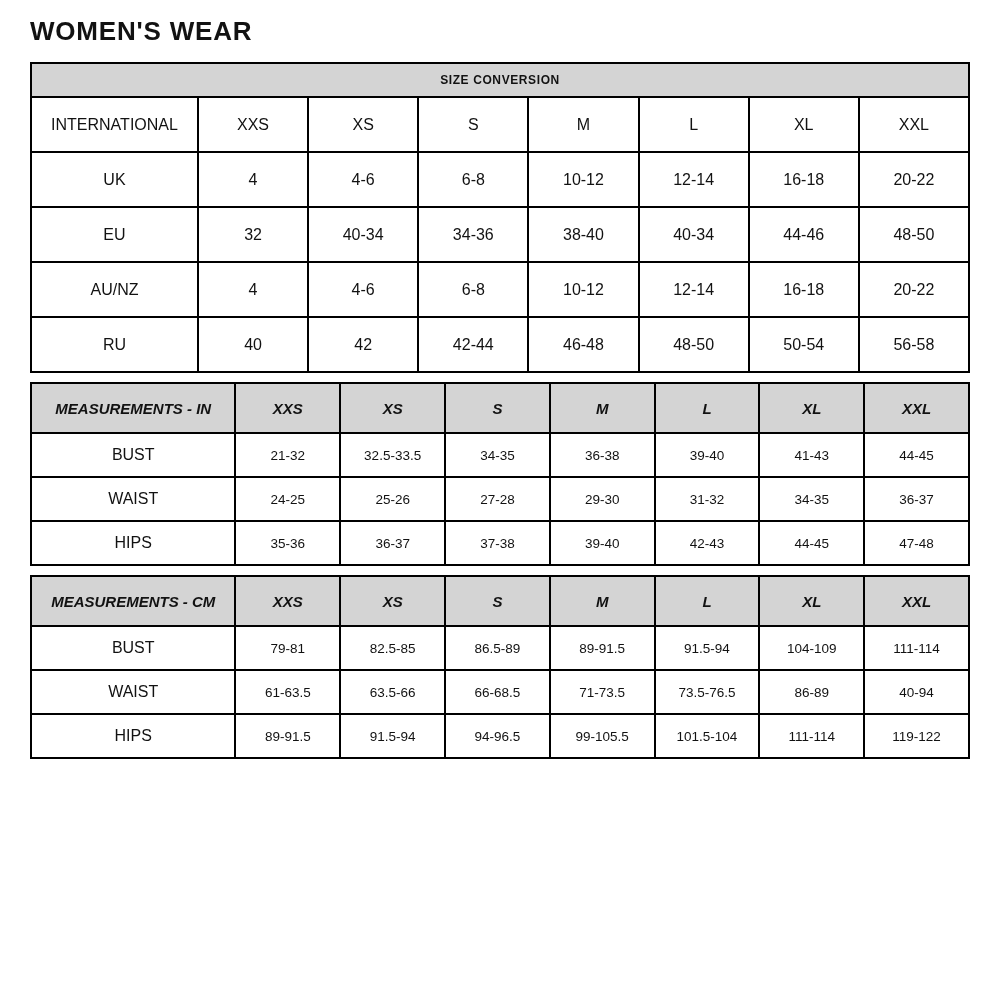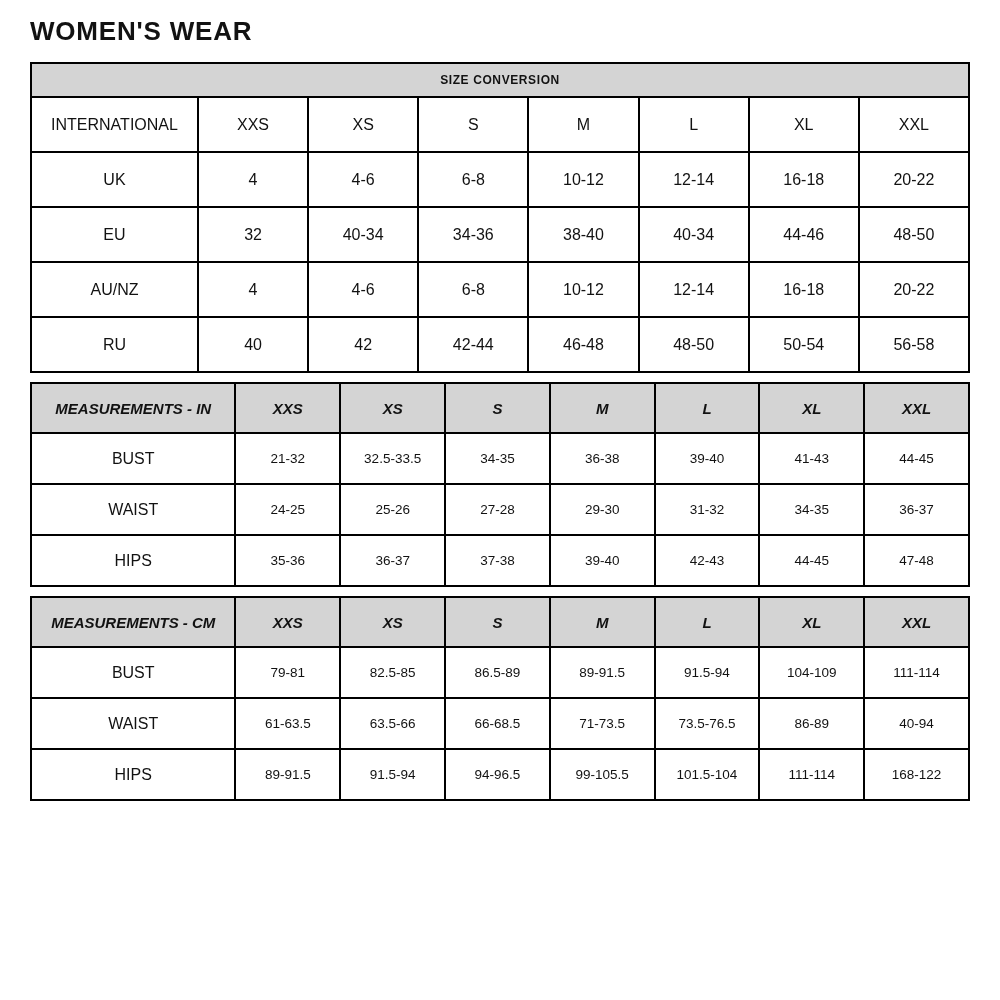--- a/index.html
+++ b/index.html
@@ -35,21 +35,21 @@
     font-weight: 700;
     font-size: 12px;
     letter-spacing: 0.6px;
     height: 34px;
   }
   
   .t1 .colhead { font-weight: 400; font-size: 16px; height: 55px; background: #ffffff; }
   .t1 td { font-size: 16px; height: 55px; }
   
   .m .colhead { background: #d4d4d4; font-weight: 700; font-size: 15px; height: 50px; font-style: italic; }
-  .m td { font-size: 13.5px; height: 51px; }
+  .m td { font-size: 13.5px; height: 44px; }
   .m td.rowlabel { font-size: 16px; }
 </style>
 </head>
 <body>
 
 <div class="page">
 
   <div class="page-title">WOMEN'S WEAR</div>
 
   <table class="tbl t1">
@@ -206,18 +206,18 @@
         <td>40-94</td>
       </tr>
       <tr>
         <td class="rowlabel">HIPS</td>
         <td>89-91.5</td>
         <td>91.5-94</td>
         <td>94-96.5</td>
         <td>99-105.5</td>
         <td>101.5-104</td>
         <td>111-114</td>
-        <td>168-122</td>
+        <td>119-122</td>
       </tr>
     </tbody>
   </table>
 
 </div>
 
 </body></html>

